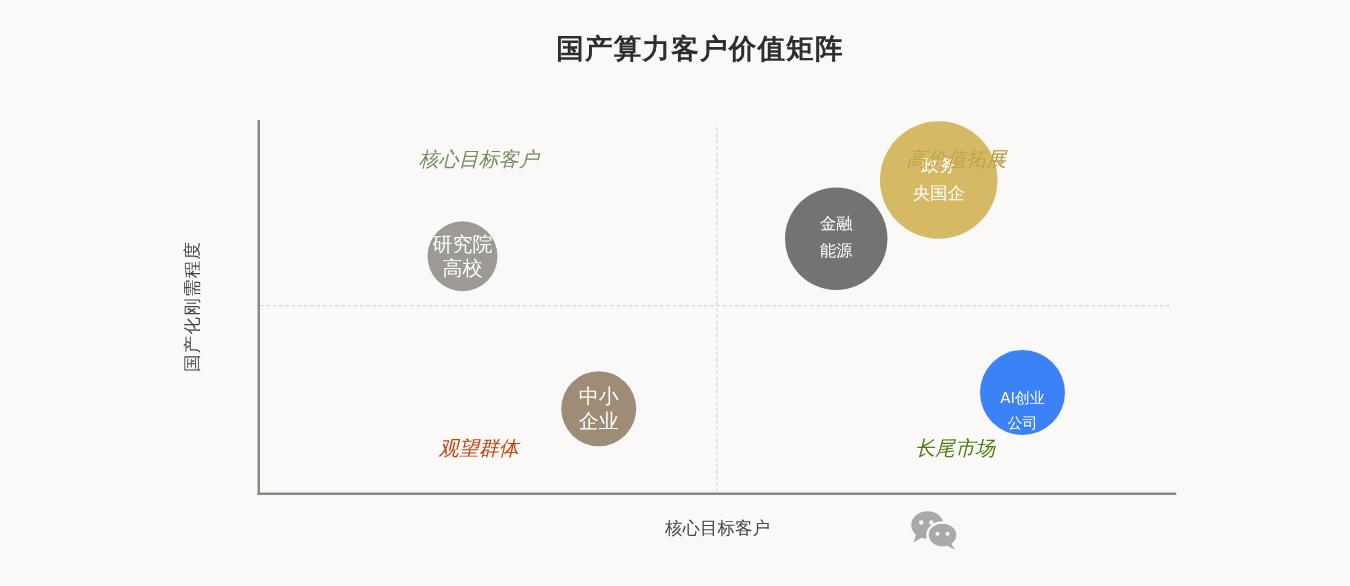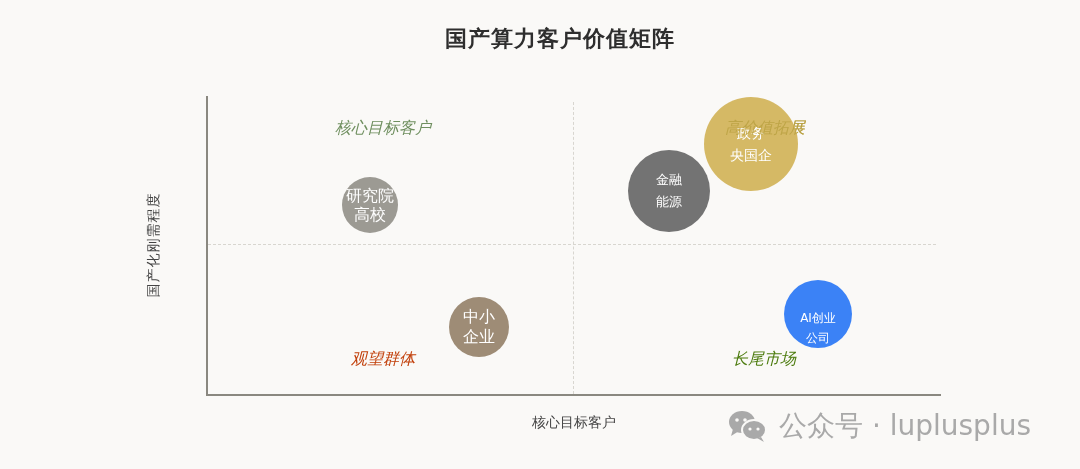--- a/index.html
+++ b/index.html
@@ -105,14 +105,13 @@
   <svg width="42" height="34" viewBox="0 0 42 34">
     <ellipse cx="15" cy="13" rx="13" ry="11" fill="#a9a9a9"></ellipse>
     <polygon points="6,20 4,27 12,22" fill="#a9a9a9"></polygon>
     <ellipse cx="27" cy="21" rx="12" ry="10" fill="#a9a9a9" stroke="#faf9f7" stroke-width="2"></ellipse>
     <polygon points="34,28 37,33 30,29" fill="#a9a9a9"></polygon>
     <circle cx="10" cy="11" r="1.8" fill="#faf9f7"></circle>
     <circle cx="18" cy="11" r="1.8" fill="#faf9f7"></circle>
     <circle cx="23" cy="20" r="1.6" fill="#faf9f7"></circle>
     <circle cx="31" cy="20" r="1.6" fill="#faf9f7"></circle>
   </svg>
-  <span>公众号 · luplusplus</span>
 </div>
 
 </body></html>

